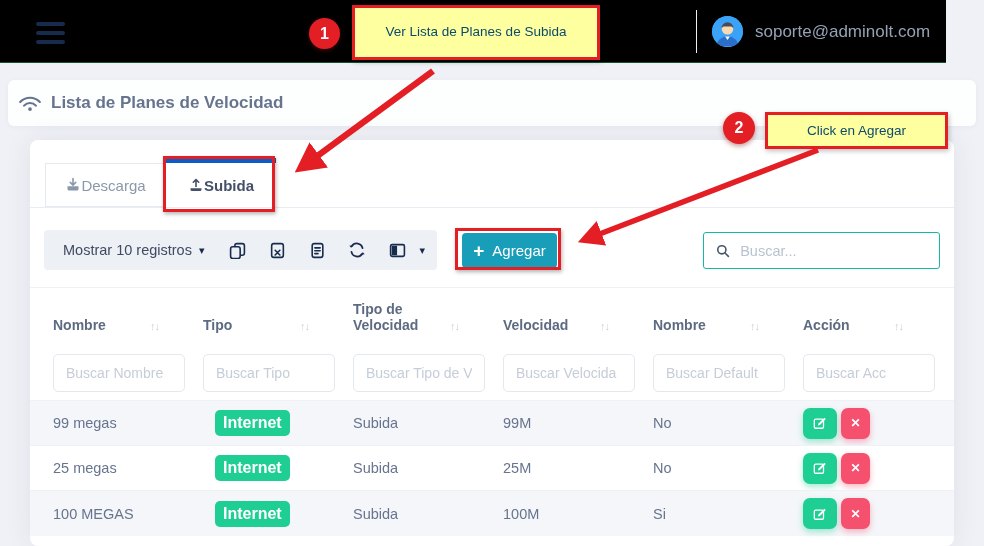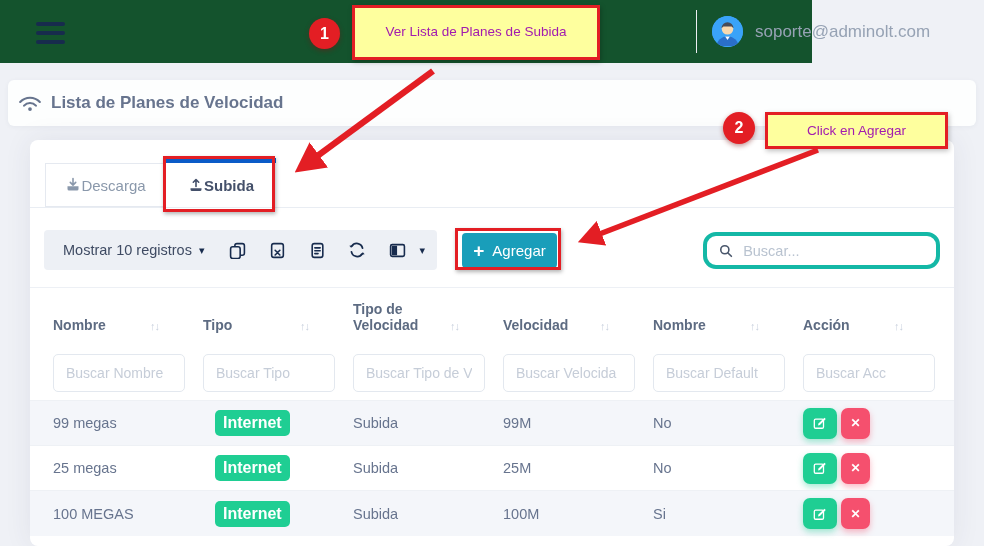--- a/index.html
+++ b/index.html
@@ -7,21 +7,21 @@
   body { font-family: "Liberation Sans", sans-serif; }
   #app {
     position: relative; width: 984px; height: 546px; overflow: hidden;
     background:#eff1f6;
     --annotation-red:#e31e24; --callout-yellow:#feff9e; --active-blue:#0b5bc8;
     --add-teal:#199eba; --badge-green:#1fce93; --delete-pink:#f5506e;
     --avatar-blue:#3aa3f8; --navy:#172b4d;
   }
 
   
-  .navbar { position:absolute; left:0; top:0; width:812px; height:63px; background:#14532d; border-bottom:6px solid #14532d; z-index:2; }
+  .navbar { position:absolute; left:0; top:0; width:946px; height:63px; background:#000000; border-bottom:1px solid #14532d; z-index:2; }
   .hamburger { position:absolute; left:36px; top:22px; width:29px; cursor:pointer; }
   .hamburger span { display:block; height:4px; background:var(--navy); border-radius:2px; margin-bottom:5px; }
   .hamburger span:last-child { margin-bottom:0; }
   .nav-divider { position:absolute; left:696px; top:10px; width:1px; height:43px; background:#eceef3; }
   .avatar { position:absolute; left:712px; top:16px; width:31px; height:31px; border-radius:50%; overflow:hidden; background:var(--avatar-blue); }
   .email { position:absolute; left:755px; top:0; height:63px; display:flex; align-items:center; font-size:17px; color:#96a2b4; }
 
   
   .title-band { position:absolute; left:8px; top:80px; width:968px; height:46px; background:#fdfefe; border-radius:6px;
     box-shadow:0 1px 5px rgba(40,50,80,.05); display:flex; align-items:center; padding:0 10px; gap:9px; }
@@ -38,21 +38,21 @@
   
   .dt-strip { position:absolute; left:14px; top:90px; width:393px; height:40px; background:#edf0f5; border-radius:4px;
     display:flex; align-items:center; padding-left:19px; }
   .show-entries { display:flex; align-items:center; gap:7px; font-size:14.5px; color:#3f4b63; cursor:pointer; }
   .caret { font-size:11px; color:var(--navy); }
   .icon-btn { width:40px; display:flex; justify-content:center; align-items:center; cursor:pointer; }
   .icon-btn svg { display:block; }
   .btn-add { position:absolute; left:432px; top:93px; width:95px; height:35px; background:var(--add-teal); border:none; border-radius:4px;
     color:#fff; font-size:15px; font-family:inherit; display:flex; align-items:center; justify-content:center; gap:8px; cursor:pointer; }
   .btn-add .plus { font-size:19px; font-weight:700; line-height:1; }
-  .search-box { position:absolute; left:673px; top:92px; width:237px; height:37px; background:#fff; border:4px solid #14b8a6; border-radius:13px;
+  .search-box { position:absolute; left:673px; top:92px; width:237px; height:37px; background:#fff; border:1px solid #14b8a6; border-radius:3px;
     display:flex; align-items:center; padding:0 12px; gap:10px; }
   .search-box input { border:none; outline:none; width:100%; font-size:14.5px; color:#67748e; font-family:inherit; background:transparent; }
   .search-box input::placeholder { color:#b9c3d0; }
 
   
   .tgrid { display:grid; grid-template-columns:150px 150px 150px 150px 150px 144px; }
   .thead { position:absolute; left:0; top:147px; width:924px; height:59px; padding:0 15px 13px; align-items:end; border-top:1px solid #edf0f5; }
   .th { display:flex; align-items:flex-end; justify-content:space-between; padding:0 36px 0 8px; font-size:14px; font-weight:700; color:#5d6b82; cursor:pointer; }
   .sort { font-size:11px; color:#c9d1de; letter-spacing:-1px; line-height:1.2; }
   .tfilter { position:absolute; left:0; top:206px; width:924px; height:54px; padding:0 15px; align-items:center; }
@@ -69,21 +69,21 @@
   .btn-edit { width:34px; height:31px; background:var(--badge-green); border:none; border-radius:7px; display:flex; align-items:center; justify-content:center;
     cursor:pointer; box-shadow:0 3px 6px rgba(31,206,147,.4); }
   .btn-del { width:29px; height:31px; background:var(--delete-pink); border:none; border-radius:7px; color:#fff; font-size:12px; font-weight:700;
     display:flex; align-items:center; justify-content:center; cursor:pointer; box-shadow:0 3px 6px rgba(245,80,110,.4); }
 
   
   .circle { position:absolute; background:var(--annotation-red); color:#fff; border-radius:50%; display:flex; align-items:center; justify-content:center;
     font-size:16px; font-weight:700; z-index:62; box-shadow:0 2px 5px rgba(120,20,20,.45); }
   .c1 { left:309px; top:18px; width:31px; height:31px; }
   .c2 { left:723px; top:112px; width:32px; height:32px; }
-  .callout { position:absolute; background:var(--callout-yellow); border:3px solid var(--annotation-red); color:#a21caf;
+  .callout { position:absolute; background:var(--callout-yellow); border:3px solid var(--annotation-red); color:#0c4a6e;
     display:flex; align-items:center; justify-content:center; text-align:center; z-index:60; box-shadow:1px 2px 5px rgba(0,0,0,.25); }
   .co1 { left:352px; top:5px; width:248px; height:55px; font-size:13.5px; line-height:1.5; padding:0 26px; }
   .co2 { left:765px; top:112px; width:183px; height:37px; font-size:13.5px; }
   .redbox { position:absolute; border:3px solid var(--annotation-red); z-index:58; box-shadow:1px 2px 4px rgba(0,0,0,.3); }
   .rb-tab { left:163px; top:156px; width:112px; height:56px; }
   .rb-add { left:455px; top:228px; width:106px; height:42px; }
   .arrows { position:absolute; left:0; top:0; z-index:64; pointer-events:none; }
 </style>
 </head>
 <body>

